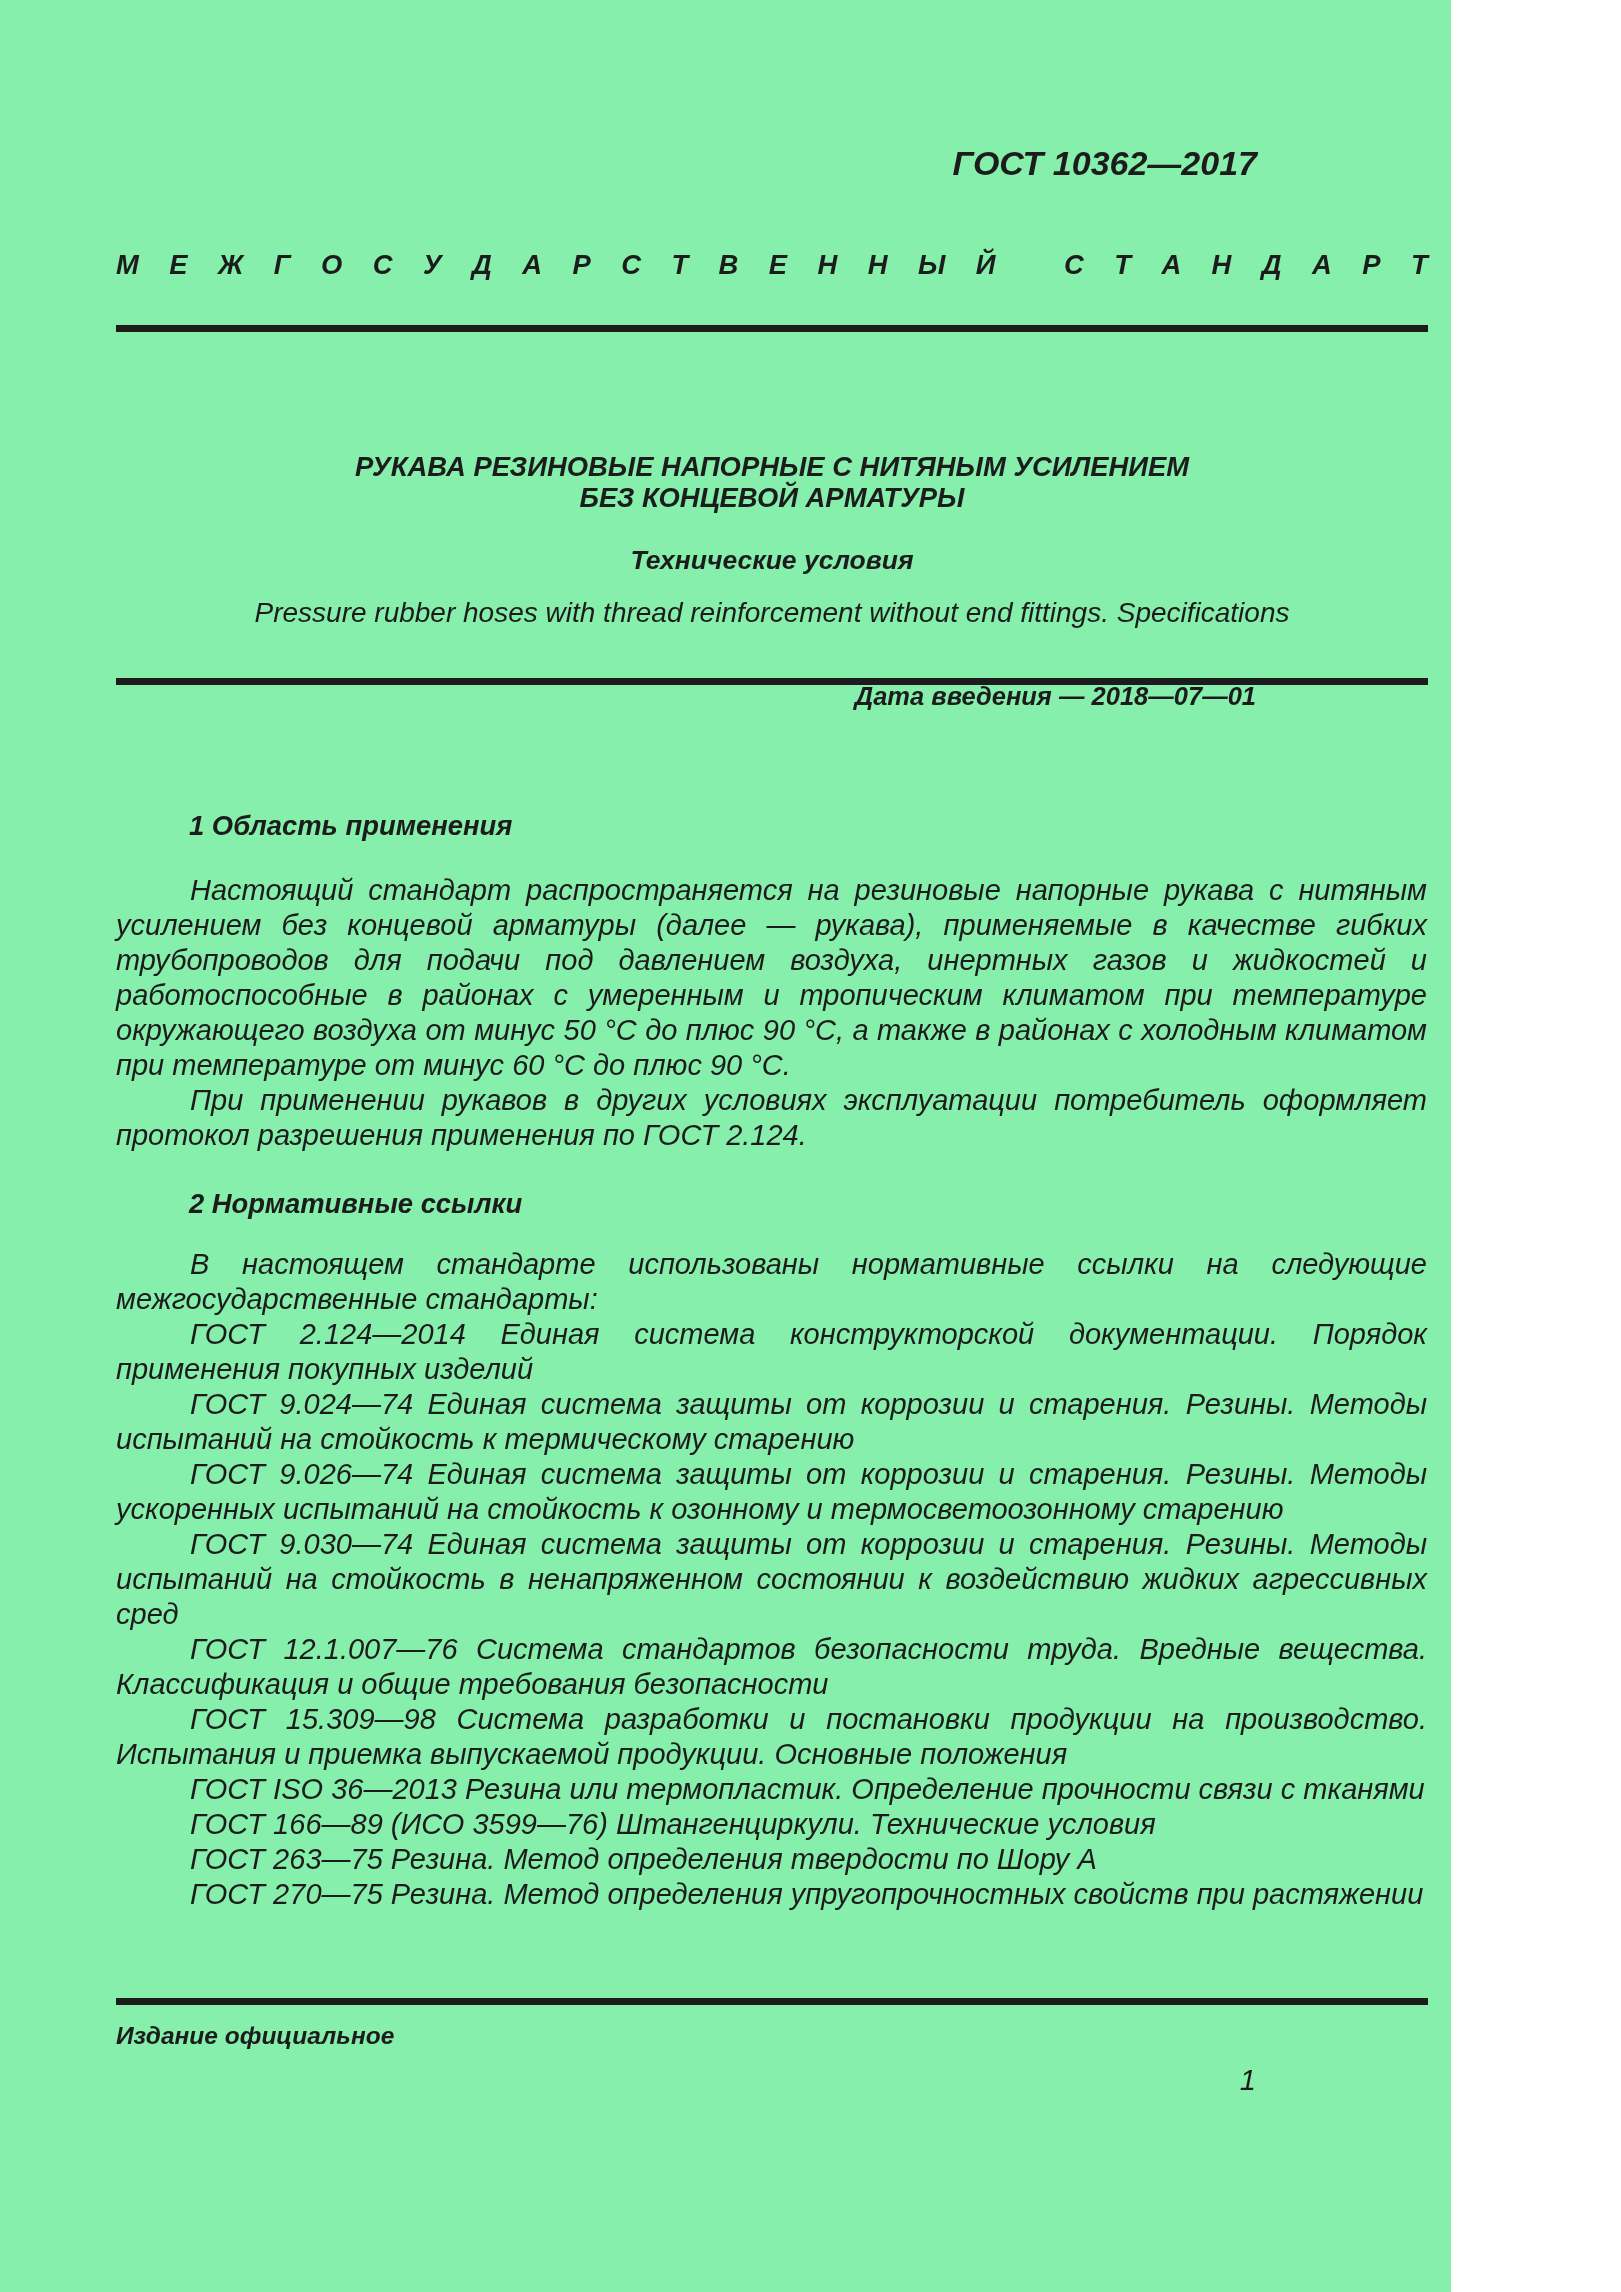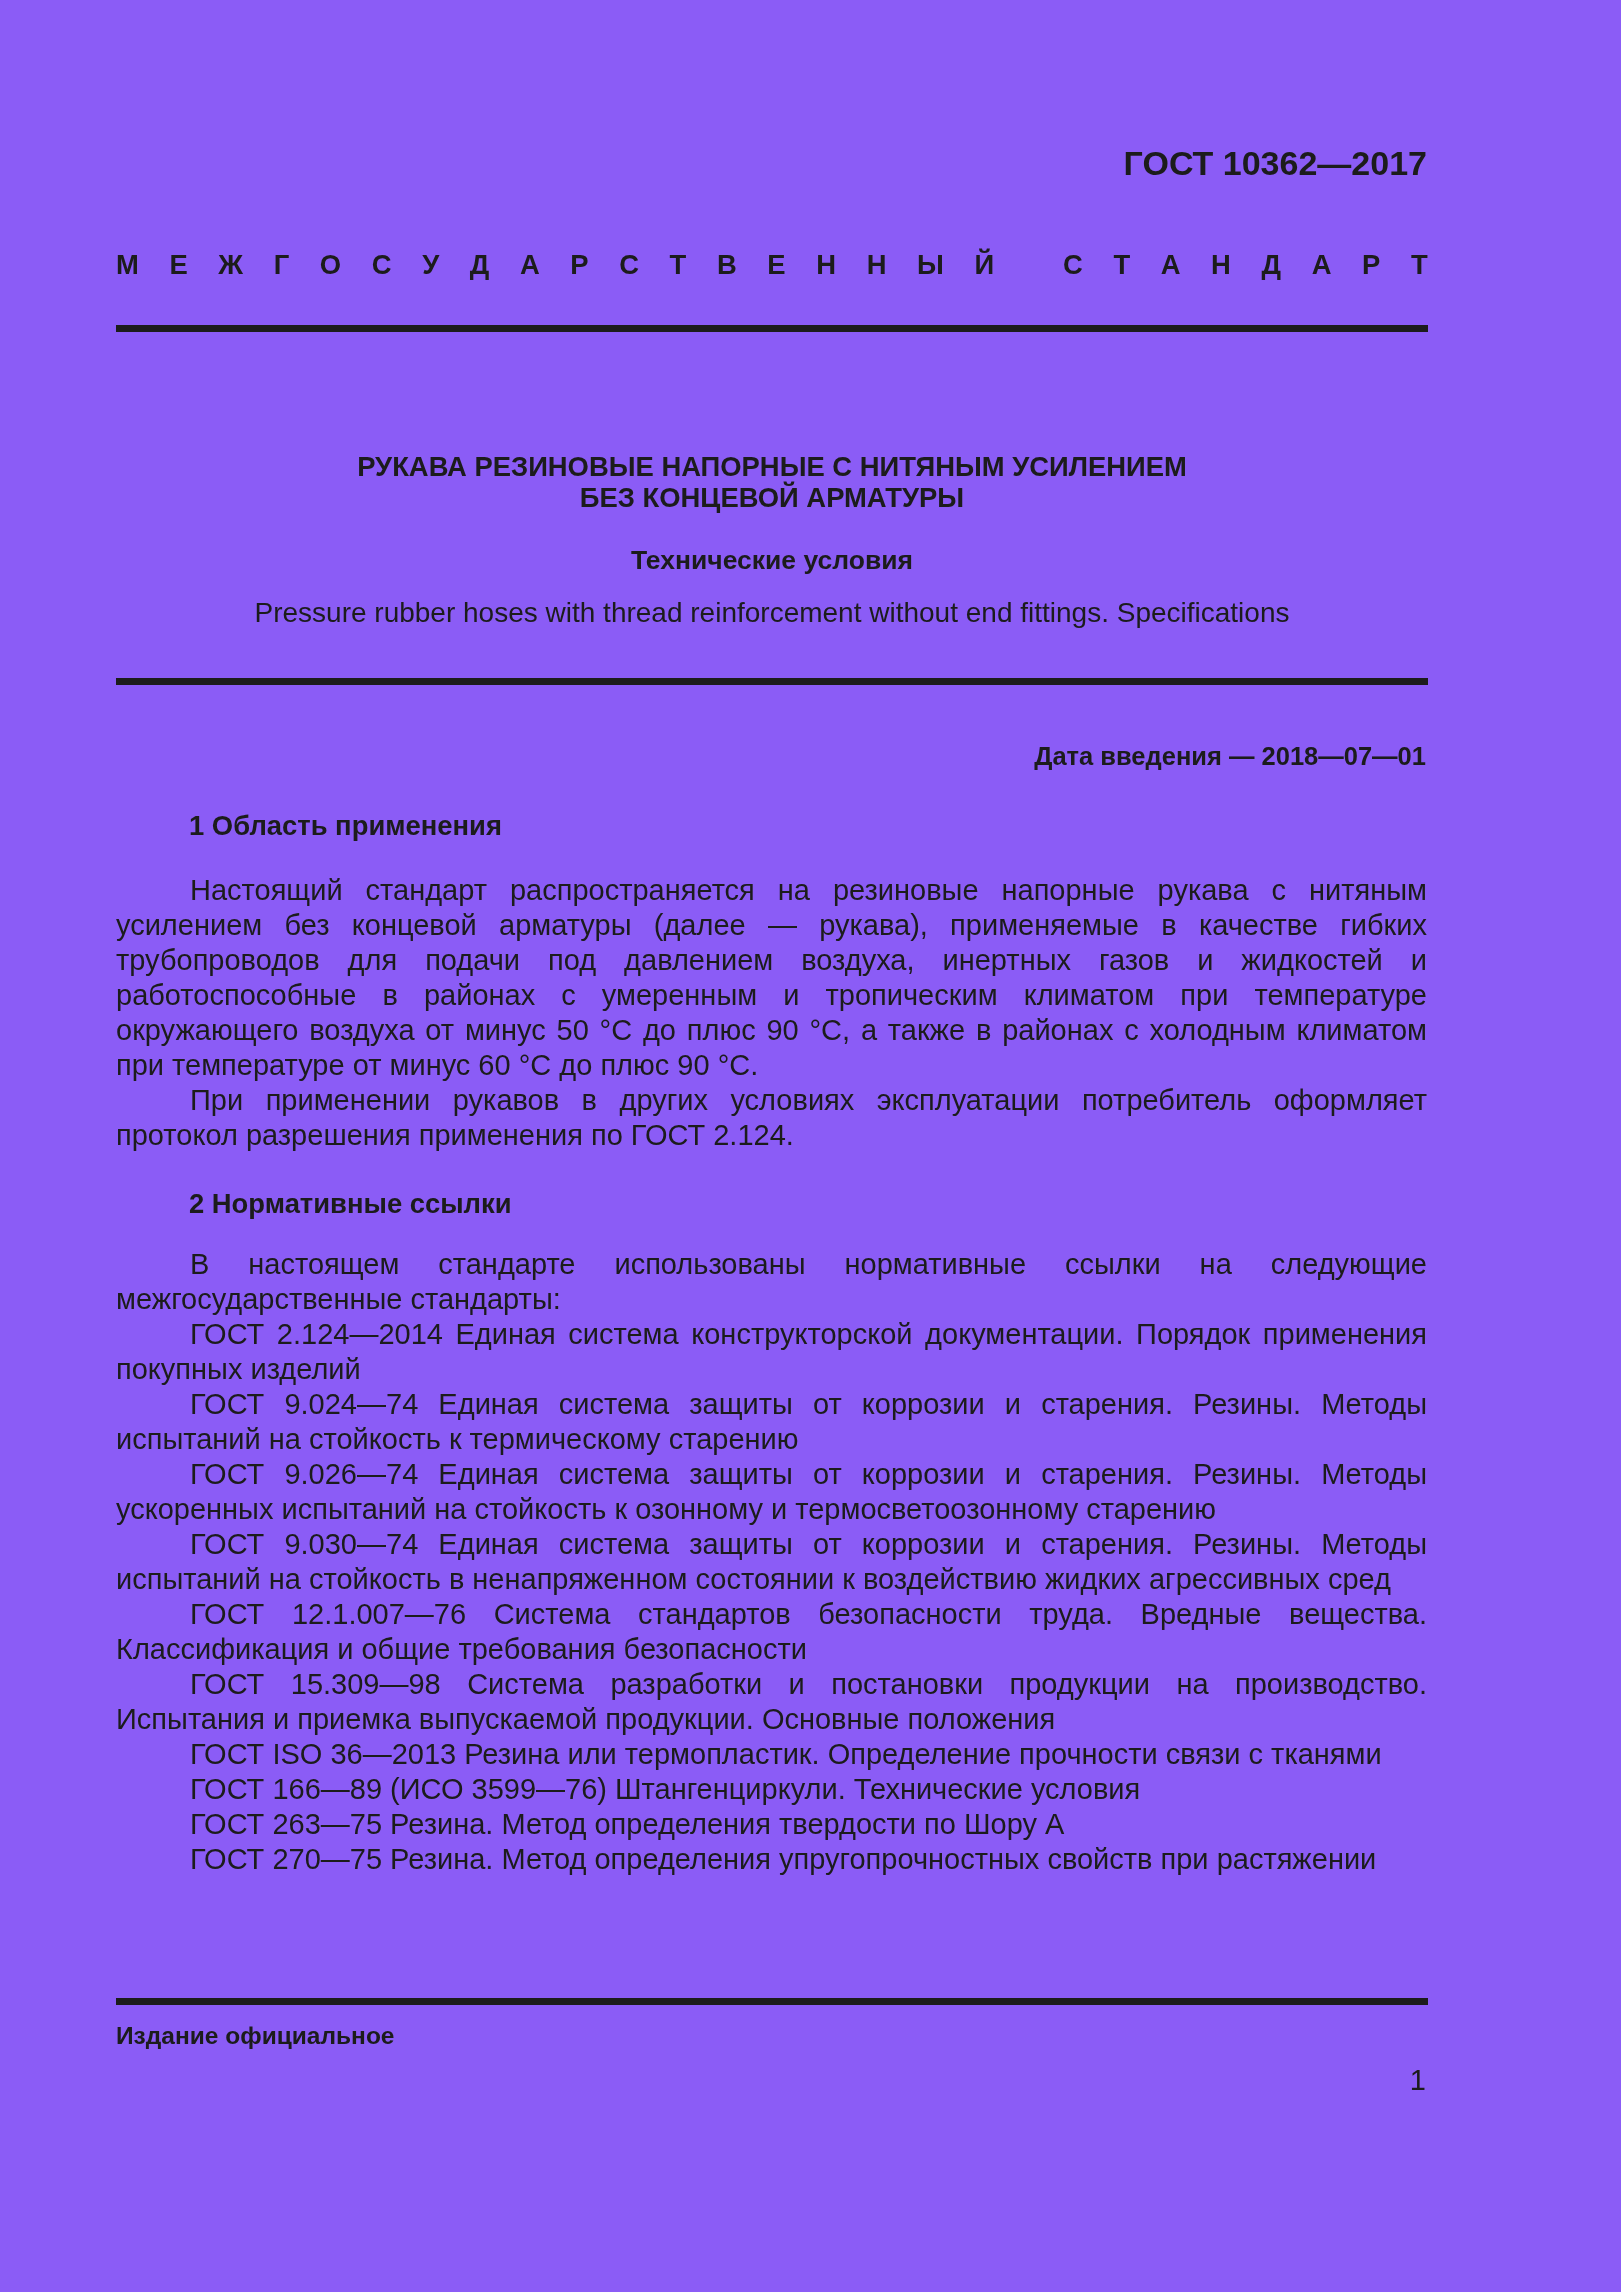--- a/index.html
+++ b/index.html
@@ -2,26 +2,27 @@
 <html lang="ru"><head>
 <meta charset="utf-8">
 <style>
   html, body {
     margin: 0;
     padding: 0;
     background: #ffffff;
   }
   .page {
     position: relative;
-    width: 1621px;
+    width: 1451px;
     height: 2293px;
-    background: #8b5cf6;
+    background: #86efac;
     color: #1c1c1c;
     font-family: "Liberation Sans", "DejaVu Sans", sans-serif;
     overflow: hidden;
+    font-style: italic;
   }
   .doc-code {
     position: absolute;
     top: 145px;
     left: 116px;
     right: 194px;
     text-align: right;
     font-size: 34px;
     font-weight: bold;
     line-height: 37px;
@@ -67,21 +68,21 @@
     line-height: 30px;
   }
   .doc-subtitle-en {
     margin-top: 23.5px;
     font-size: 28px;
     font-weight: normal;
     line-height: 27.4px;
   }
   .date-line {
     position: absolute;
-    top: 742px;
+    top: 682px;
     left: 116px;
     right: 195px;
     text-align: right;
     font-size: 25.5px;
     font-weight: bold;
     line-height: 29px;
     white-space: nowrap;
   }
   .main {
     position: absolute;

